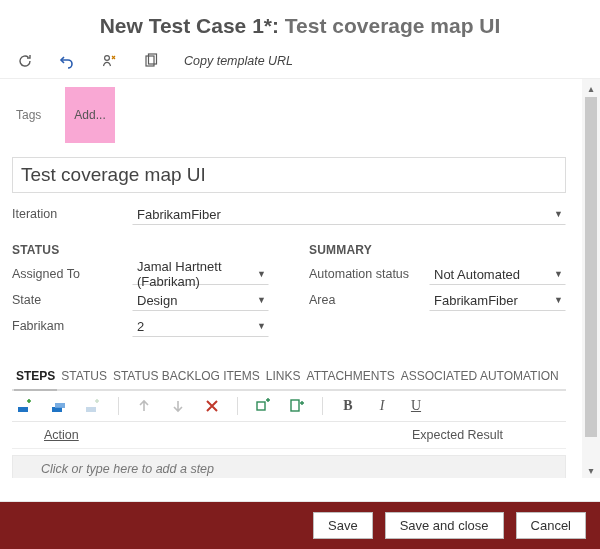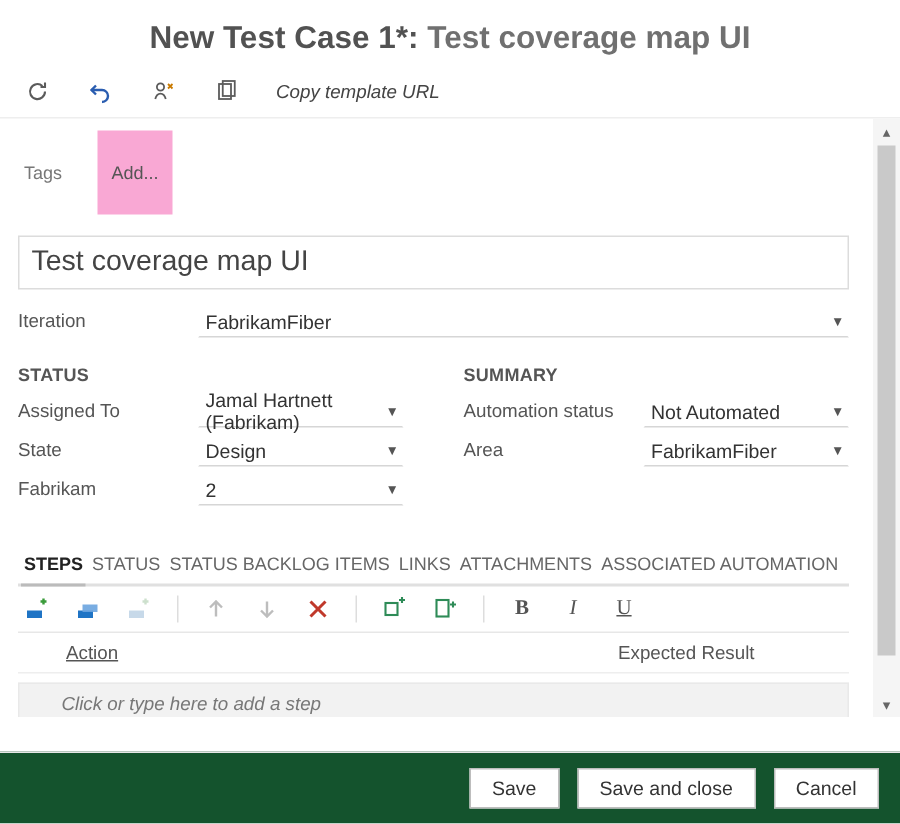--- a/index.html
+++ b/index.html
@@ -122,21 +122,21 @@
     background:#f2f2f2;
     border:1px solid #e9e9e9;
     padding:6px 10px 6px 28px;
     font-size:12.5px; font-style:italic; color:#777;
   }
   .footer {
     position:absolute; bottom:0; left:0; right:0;
     border-top:1px solid #e6e6e6;
     padding:10px 14px;
     display:flex; justify-content:flex-end; gap:12px;
-    background:#14532d;
+    background:#7f1d1d;
   }
   .footer button {
     font-family:inherit; font-size:13px; color:#333;
     background:#fff; border:1px solid #bdbdbd;
     padding:5px 14px;
   }
 </style>
 </head>
 <body>
 

